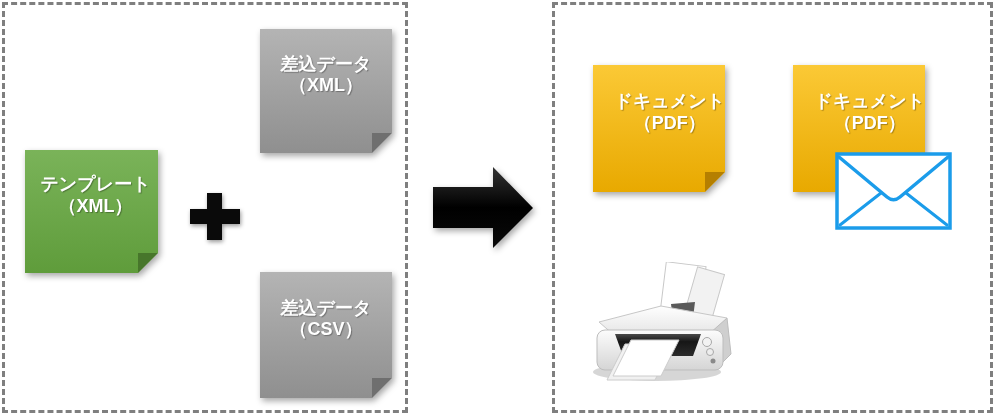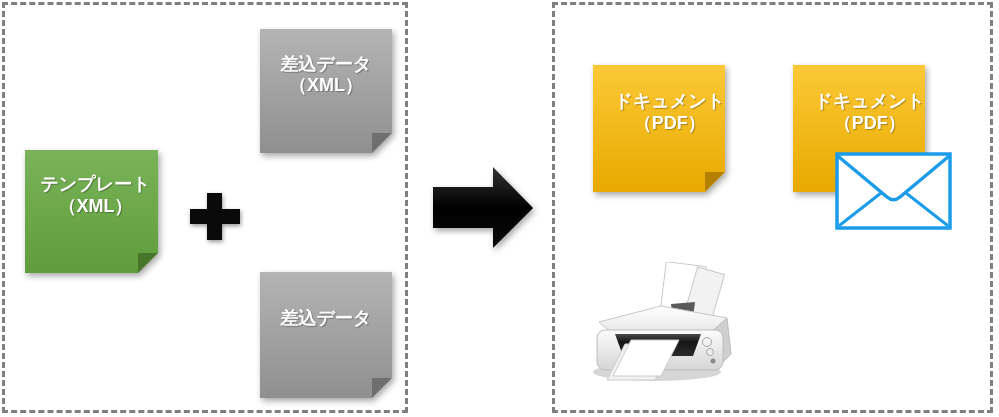--- a/index.html
+++ b/index.html
@@ -82,20 +82,21 @@
           <div>（XML）</div>
         </div>
         <div class="fold"></div>
       </div>
     </div>
 
     <div class="note gray merge-csv">
       <div class="note-face">
         <div class="txt">
           <div>差込データ</div>
+          <div>（CSV）</div>
         </div>
         <div class="fold"></div>
       </div>
     </div>
 
   </div>
 
   <svg class="flow-arrow" width="100" height="82" viewBox="0 0 100 82">
     <defs>
       <linearGradient id="agrad" x1="0" y1="0" x2="0" y2="1">

